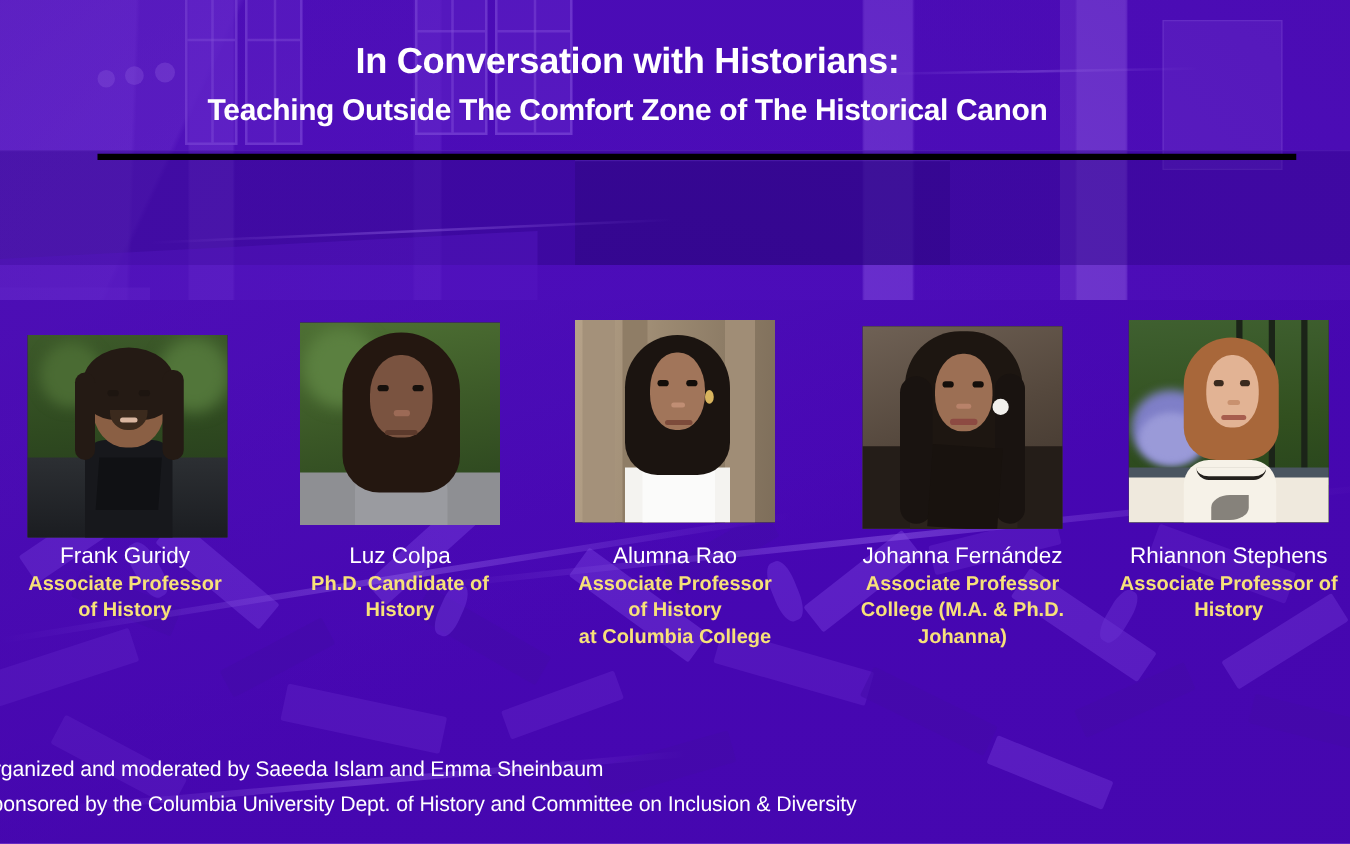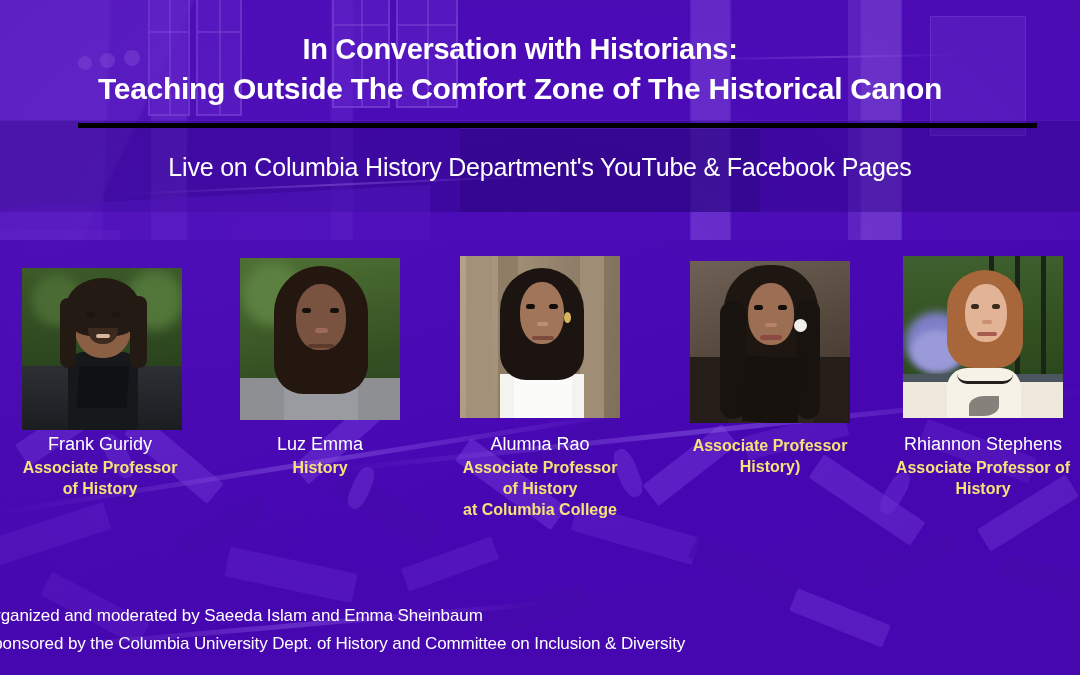--- a/index.html
+++ b/index.html
@@ -91,29 +91,29 @@
     position:absolute; inset:0;
     background:radial-gradient(ellipse at 50% 45%, rgba(90,14,196,.10) 0%, rgba(72,8,170,.42) 100%);
   }
   .tint {
     position:absolute; inset:0;
     background:rgba(96,22,205,.30);
     mix-blend-mode:multiply;
   }
 
   
-  .header { position:absolute; left:18px; top:0; width:1004px; z-index:6; }
+  .header { position:absolute; left:0; top:0; width:1004px; z-index:6; }
   .title {
     color:#ffffff;
     text-align:center;
     font-weight:bold;
     letter-spacing:-.3px;
   }
   .title-line1 { font-size:29px; line-height:34px; padding-top:32px; }
-  .title-line2 { font-size:30px; line-height:36px; padding-top:5px; }
+  .title-line2 { font-size:24px; line-height:36px; padding-top:5px; }
 
   .rule {
     position:absolute;
     left:78px; top:123px;
     width:959px; height:5px;
     background:#000000;
     z-index:6;
   }
 
   .datetime {
@@ -236,21 +236,20 @@
   </div>
 
   <div class="header">
     <div class="title title-line1">In Conversation with Historians:</div>
     <div class="title title-line2">Teaching Outside The Comfort Zone of The Historical Canon</div>
   </div>
 
   <div class="rule"></div>
 
   <div class="datetime">
-    <div class="live-line">Live on Columbia History Department's YouTube &amp; Facebook Pages</div>
   </div>
 
   <div class="speakers">
 
     <div class="speaker" style="left:22px;">
       <div class="photo" style="top:13px;">
         <div class="ph-bg" style="background:linear-gradient(175deg,#3d5a2a 0%,#2f4a20 45%,#20341a 100%);"></div>
         <div class="ph-el" style="left:10px; top:6px; width:50px; height:52px; border-radius:50%; background:#4a6b33; filter:blur(5px);"></div>
         <div class="ph-el" style="left:104px; top:2px; width:58px; height:60px; border-radius:50%; background:#52763a; filter:blur(6px);"></div>
         <div class="ph-el" style="left:0; top:98px; width:160px; height:64px; background:linear-gradient(180deg,#2c2f33,#1b1d21);"></div>
@@ -281,22 +280,23 @@
         <div class="ph-el" style="left:0; top:120px; width:160px; height:42px; background:#8e8f93;"></div>
         <div class="ph-el" style="left:44px; top:112px; width:74px; height:56px; border-radius:22px 22px 0 0; background:#9a9ba0;"></div>
         <div class="ph-el" style="left:34px; top:8px; width:94px; height:128px; border-radius:48px 48px 30px 30px; background:#241710;"></div>
         <div class="ph-el" style="left:56px; top:26px; width:50px; height:66px; border-radius:48% 48% 44% 44%; background:#7a5340;"></div>
         <div class="ph-el" style="left:62px; top:50px; width:9px; height:5px; border-radius:3px; background:#16100c;"></div>
         <div class="ph-el" style="left:90px; top:50px; width:9px; height:5px; border-radius:3px; background:#16100c;"></div>
         <div class="ph-el" style="left:75px; top:70px; width:13px; height:5px; border-radius:3px; background:#9c6a56;"></div>
         <div class="ph-el" style="left:68px; top:86px; width:26px; height:4px; border-radius:3px; background:#5c3a2c;"></div>
       </div>
       <div class="speaker-text" style="left:-20px; width:200px;">
-        <div class="sp-name">Luz Emma</div>
-        <div class="sp-title">
+        <div class="sp-name">Luz Colpa</div>
+        <div class="sp-title">
+          <div>Ph.D. Candidate of</div>
           <div>History</div>
         </div>
       </div>
     </div>
 
     <div class="speaker" style="left:460px;">
       <div class="photo" style="top:1px;">
         <div class="ph-bg" style="background:linear-gradient(95deg,#b6a289 0%,#9c8a72 40%,#7e6e5a 100%);"></div>
         <div class="ph-el" style="left:6px;  top:0; width:26px; height:162px; background:#a4917a;"></div>
         <div class="ph-el" style="left:38px; top:0; width:20px; height:162px; background:#8f7d66;"></div>
@@ -331,23 +331,25 @@
         <div class="ph-el" style="left:106px; top:38px; width:24px; height:120px; border-radius:14px; background:#191310;"></div>
         <div class="ph-el" style="left:58px; top:22px; width:46px; height:62px; border-radius:48% 48% 46% 46%; background:#9c6f54;"></div>
         <div class="ph-el" style="left:64px; top:44px; width:9px; height:5px; border-radius:3px; background:#140e0a;"></div>
         <div class="ph-el" style="left:88px; top:44px; width:9px; height:5px; border-radius:3px; background:#140e0a;"></div>
         <div class="ph-el" style="left:75px; top:62px; width:12px; height:4px; border-radius:3px; background:#b8826a;"></div>
         <div class="ph-el" style="left:70px; top:74px; width:22px; height:5px; border-radius:3px; background:#8d4a42;"></div>
         <div class="ph-el" style="left:104px; top:58px; width:13px; height:13px; border-radius:50%; background:#f2f0ec;"></div>
         <div class="ph-el" style="left:54px; top:96px; width:56px; height:66px; background:#18120e; transform:rotate(4deg);"></div>
       </div>
       <div class="speaker-text" style="left:-16px; width:192px;">
+        <div class="sp-name">Johanna Fernández</div>
         <div class="sp-title">
           <div>Associate Professor</div>
-          <div>History)</div>
+          <div>College (M.A. &amp; Ph.D.</div>
+          <div>Johanna)</div>
         </div>
       </div>
     </div>
 
     <div class="speaker" style="left:903px;">
       <div class="photo" style="top:1px;">
         <div class="ph-bg" style="background:linear-gradient(175deg,#3f6030 0%,#32501f 50%,#24401c 100%);"></div>
         <div class="ph-el" style="left:2px;  top:56px; width:64px; height:60px; border-radius:50%; background:#7f7fc8; filter:blur(4px);"></div>
         <div class="ph-el" style="left:8px;  top:74px; width:52px; height:42px; border-radius:50%; background:#9a9ad8; filter:blur(3px);"></div>
         <div class="ph-el" style="left:86px; top:0;   width:5px;  height:120px; background:#1b2418;"></div>

